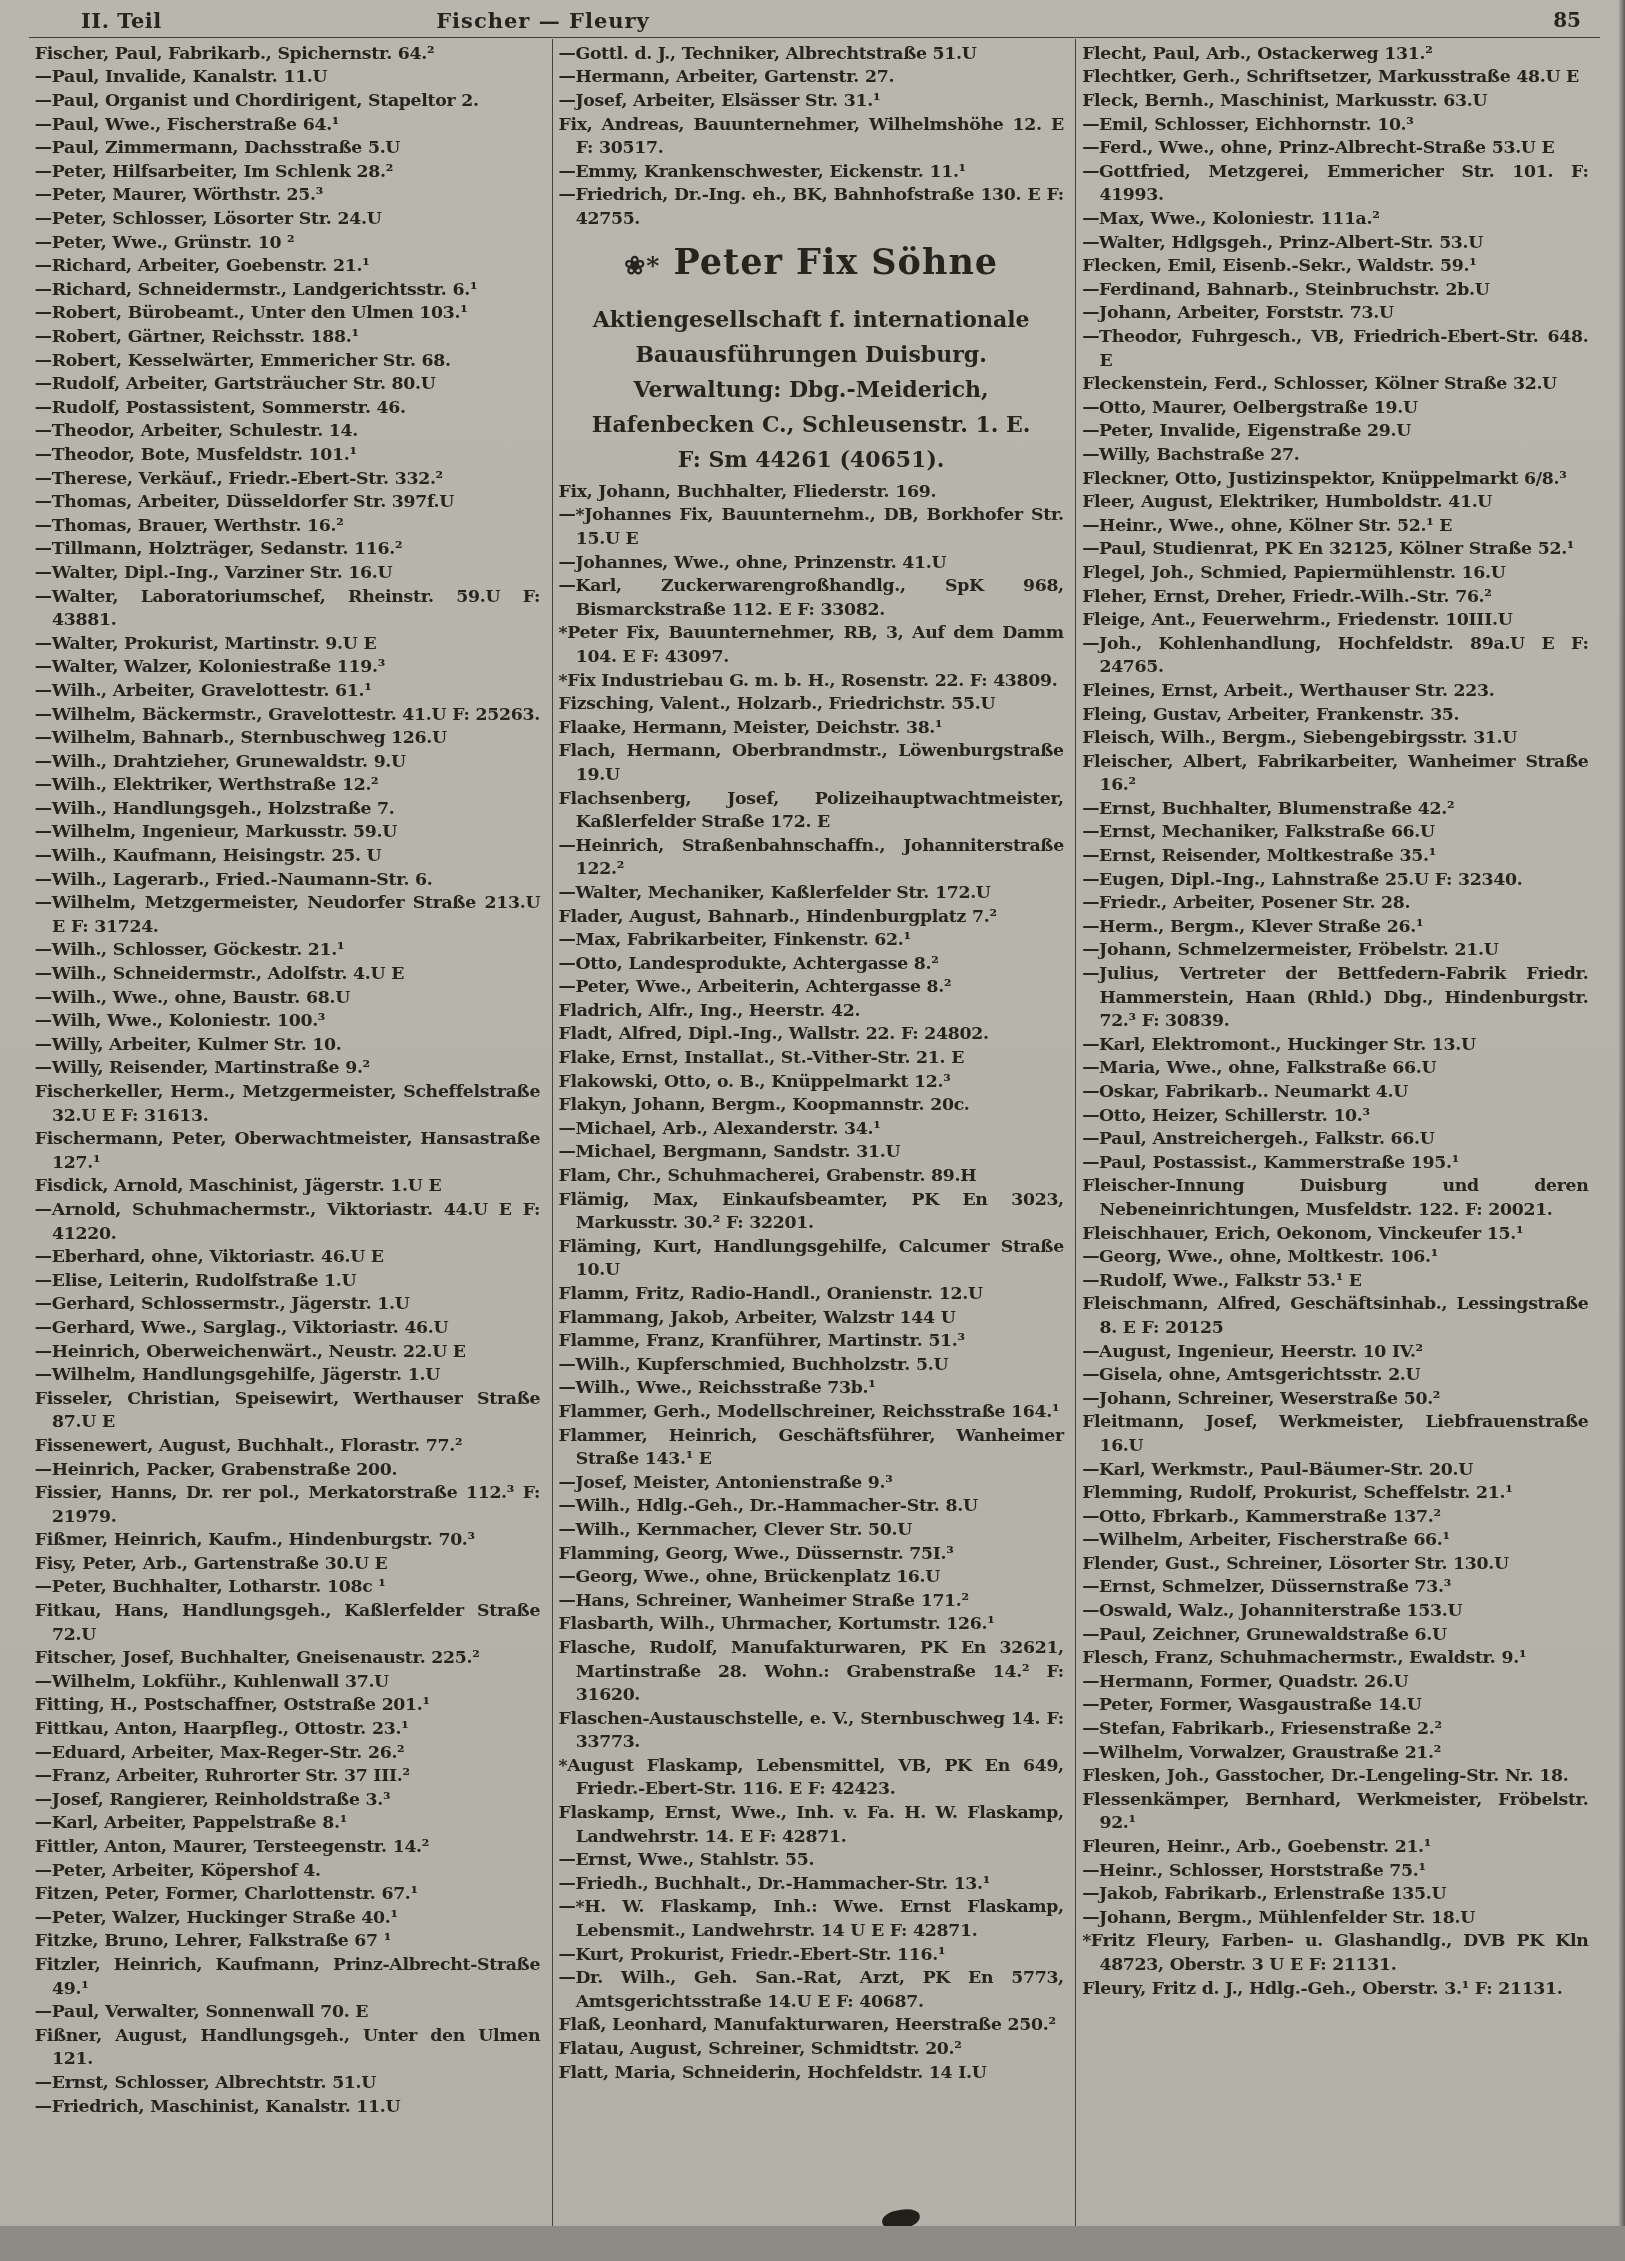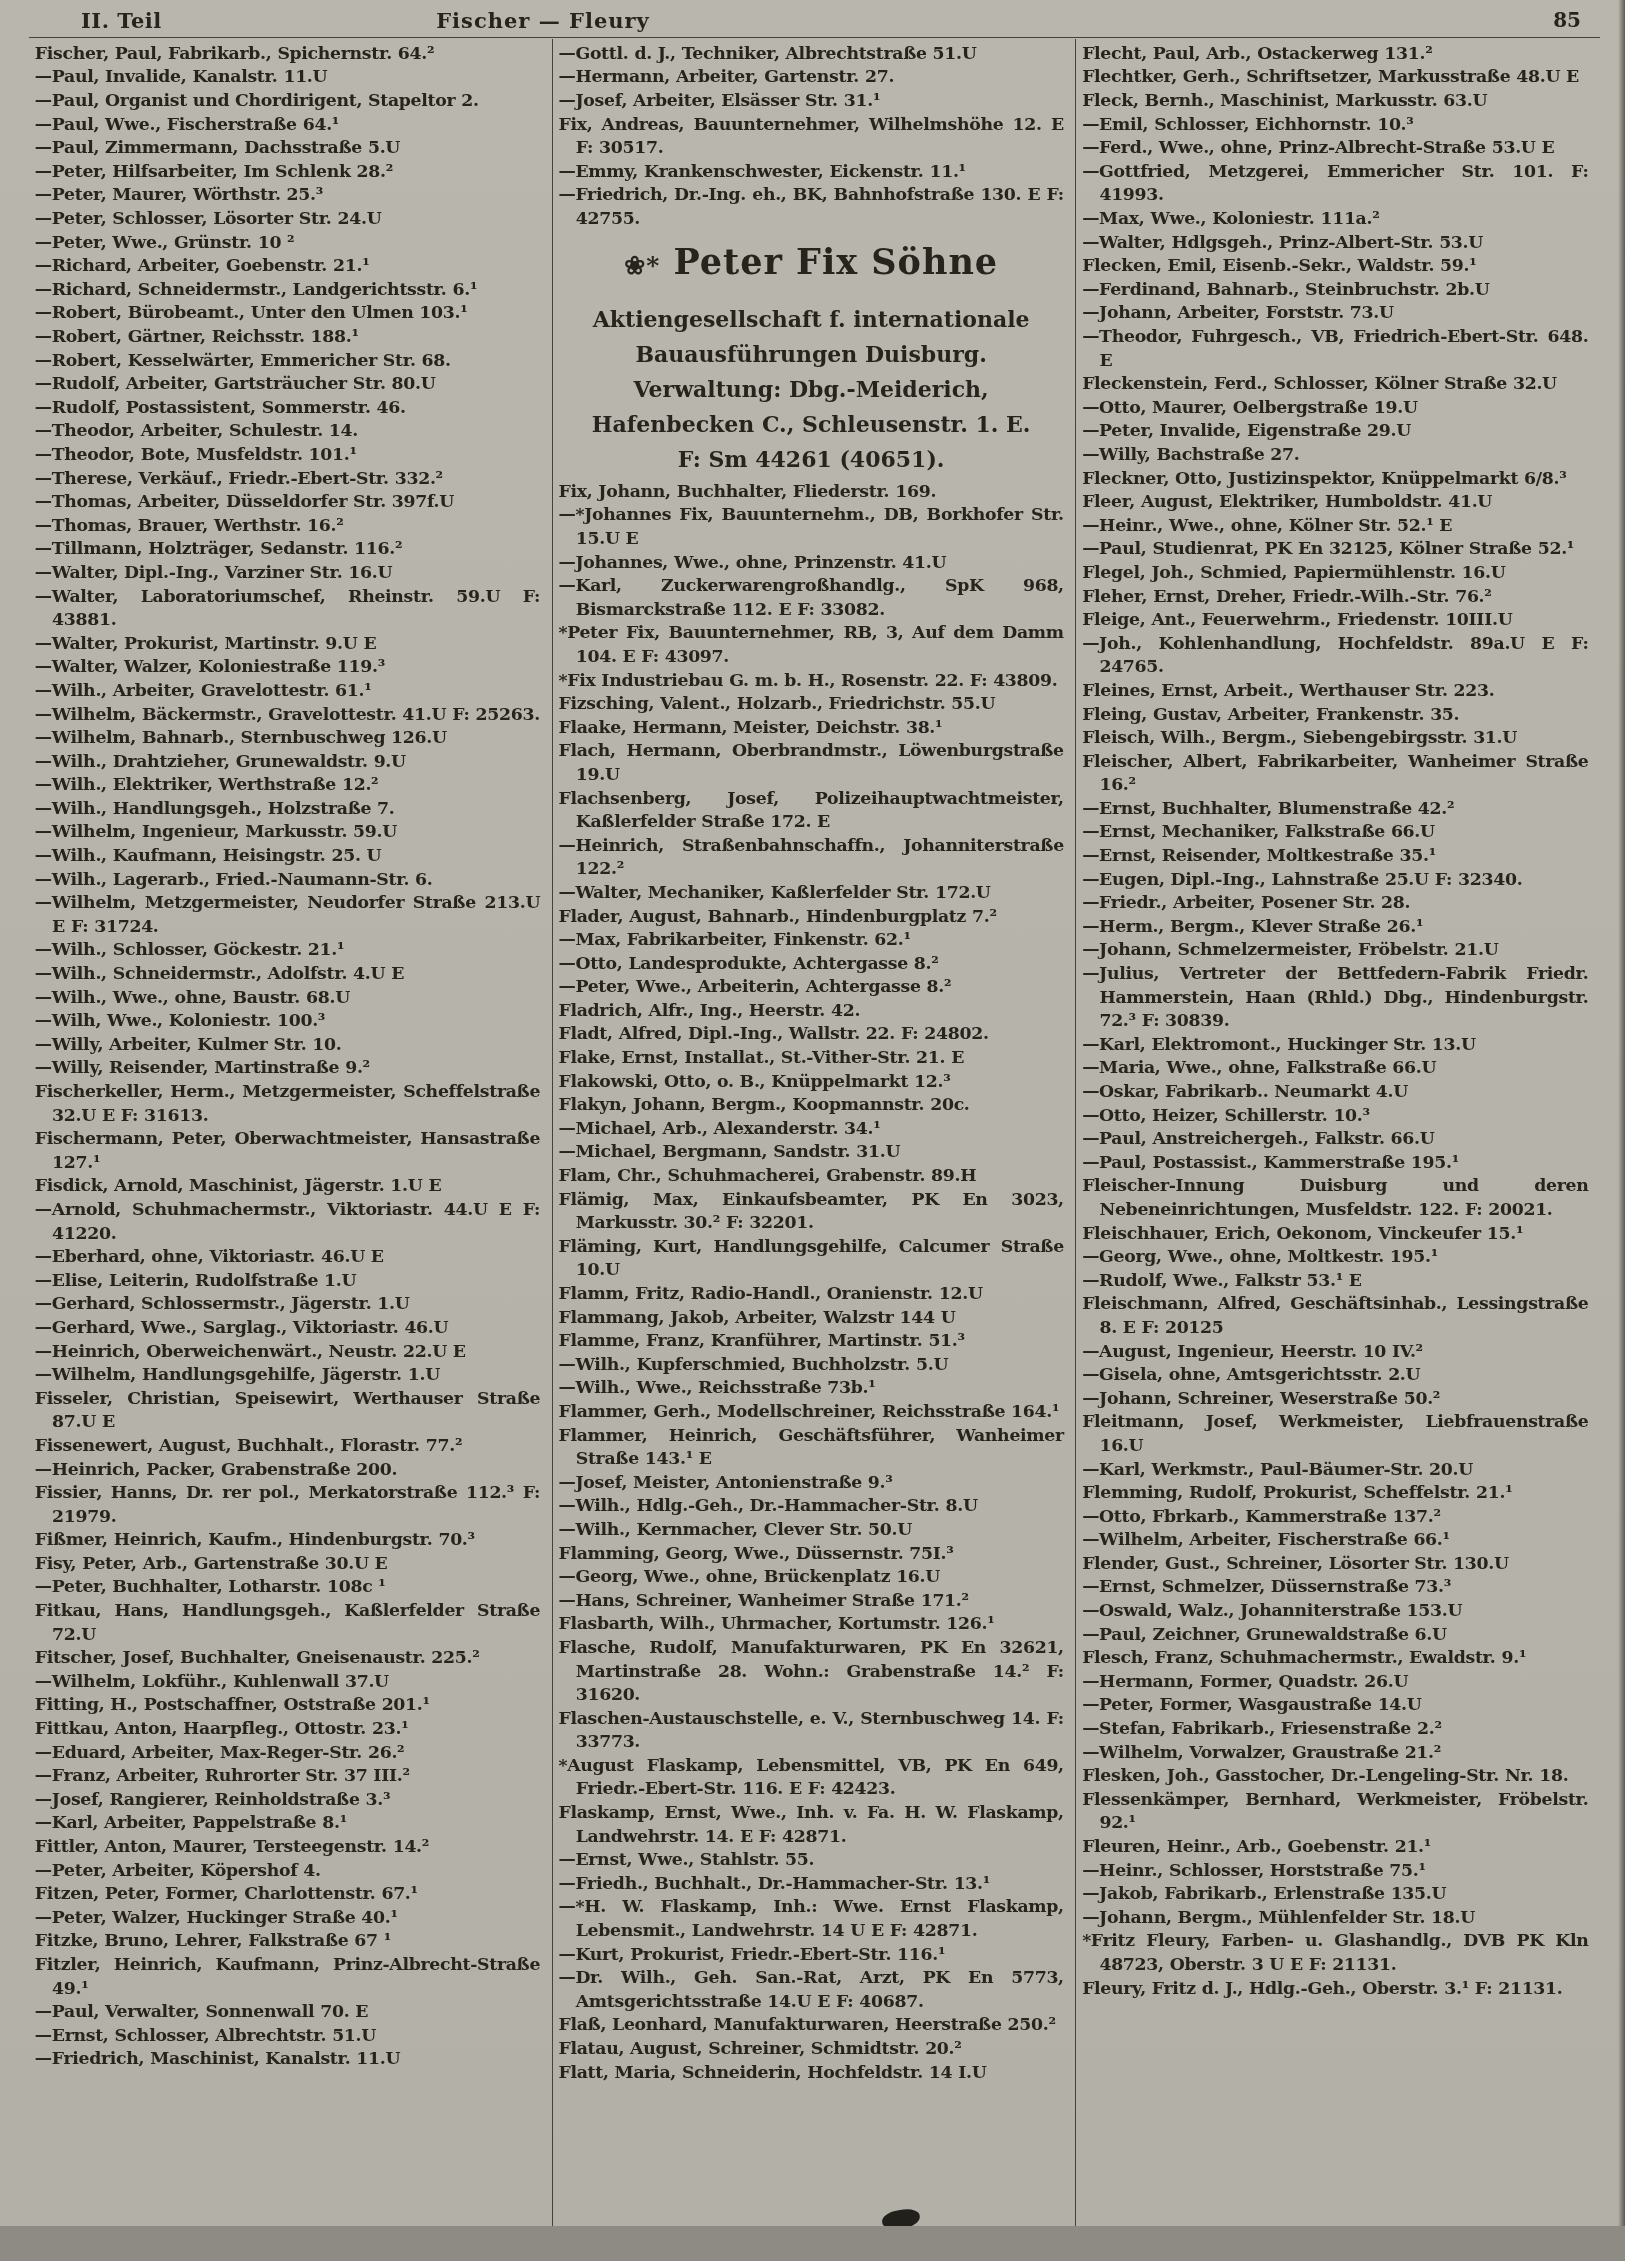--- a/index.html
+++ b/index.html
@@ -115,20 +115,21 @@
         <div class="entry">—Franz, Arbeiter, Ruhrorter Str. 37 III.²</div>
         <div class="entry">—Josef, Rangierer, Reinholdstraße 3.³</div>
         <div class="entry">—Karl, Arbeiter, Pappelstraße 8.¹</div>
         <div class="entry">Fittler, Anton, Maurer, Tersteegenstr. 14.²</div>
         <div class="entry">—Peter, Arbeiter, Köpershof 4.</div>
         <div class="entry">Fitzen, Peter, Former, Charlottenstr. 67.¹</div>
         <div class="entry">—Peter, Walzer, Huckinger Straße 40.¹</div>
         <div class="entry">Fitzke, Bruno, Lehrer, Falkstraße 67 ¹</div>
         <div class="entry">Fitzler, Heinrich, Kaufmann, Prinz-Albrecht-Straße 49.¹</div>
         <div class="entry">—Paul, Verwalter, Sonnenwall 70. E</div>
+        <div class="entry">Fißner, August, Handlungsgeh., Unter den Ulmen 121.</div>
         <div class="entry">—Ernst, Schlosser, Albrechtstr. 51.U</div>
         <div class="entry">—Friedrich, Maschinist, Kanalstr. 11.U</div>
       </div>
     <div class="col">
         <div class="entry">—Gottl. d. J., Techniker, Albrechtstraße 51.U</div>
         <div class="entry">—Hermann, Arbeiter, Gartenstr. 27.</div>
         <div class="entry">—Josef, Arbeiter, Elsässer Str. 31.¹</div>
         <div class="entry">Fix, Andreas, Bauunternehmer, Wilhelmshöhe 12. E F: 30517.</div>
         <div class="entry">—Emmy, Krankenschwester, Eickenstr. 11.¹</div>
         <div class="entry">—Friedrich, Dr.-Ing. eh., BK, Bahnhofstraße 130. E F: 42755.</div>
@@ -231,21 +232,21 @@
         <div class="entry">—Johann, Schmelzermeister, Fröbelstr. 21.U</div>
         <div class="entry">—Julius, Vertreter der Bettfedern-Fabrik Friedr. Hammerstein, Haan (Rhld.) Dbg., Hindenburgstr. 72.³ F: 30839.</div>
         <div class="entry">—Karl, Elektromont., Huckinger Str. 13.U</div>
         <div class="entry">—Maria, Wwe., ohne, Falkstraße 66.U</div>
         <div class="entry">—Oskar, Fabrikarb.. Neumarkt 4.U</div>
         <div class="entry">—Otto, Heizer, Schillerstr. 10.³</div>
         <div class="entry">—Paul, Anstreichergeh., Falkstr. 66.U</div>
         <div class="entry">—Paul, Postassist., Kammerstraße 195.¹</div>
         <div class="entry">Fleischer-Innung Duisburg und deren Nebeneinrichtungen, Musfeldstr. 122. F: 20021.</div>
         <div class="entry">Fleischhauer, Erich, Oekonom, Vinckeufer 15.¹</div>
-        <div class="entry">—Georg, Wwe., ohne, Moltkestr. 195.¹</div>
+        <div class="entry">—Georg, Wwe., ohne, Moltkestr. 106.¹</div>
         <div class="entry">—Rudolf, Wwe., Falkstr 53.¹ E</div>
         <div class="entry">Fleischmann, Alfred, Geschäftsinhab., Lessingstraße 8. E F: 20125</div>
         <div class="entry">—August, Ingenieur, Heerstr. 10 IV.²</div>
         <div class="entry">—Gisela, ohne, Amtsgerichtsstr. 2.U</div>
         <div class="entry">—Johann, Schreiner, Weserstraße 50.²</div>
         <div class="entry">Fleitmann, Josef, Werkmeister, Liebfrauenstraße 16.U</div>
         <div class="entry">—Karl, Werkmstr., Paul-Bäumer-Str. 20.U</div>
         <div class="entry">Flemming, Rudolf, Prokurist, Scheffelstr. 21.¹</div>
         <div class="entry">—Otto, Fbrkarb., Kammerstraße 137.²</div>
         <div class="entry">—Wilhelm, Arbeiter, Fischerstraße 66.¹</div>

